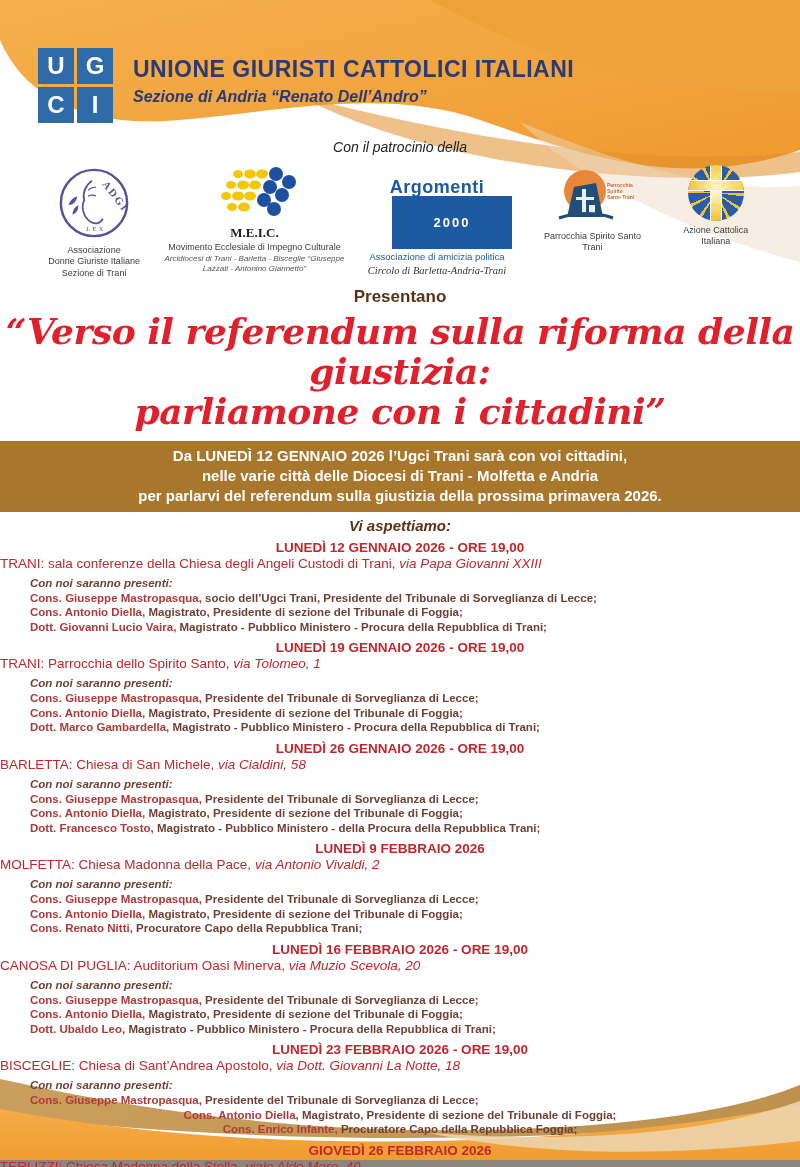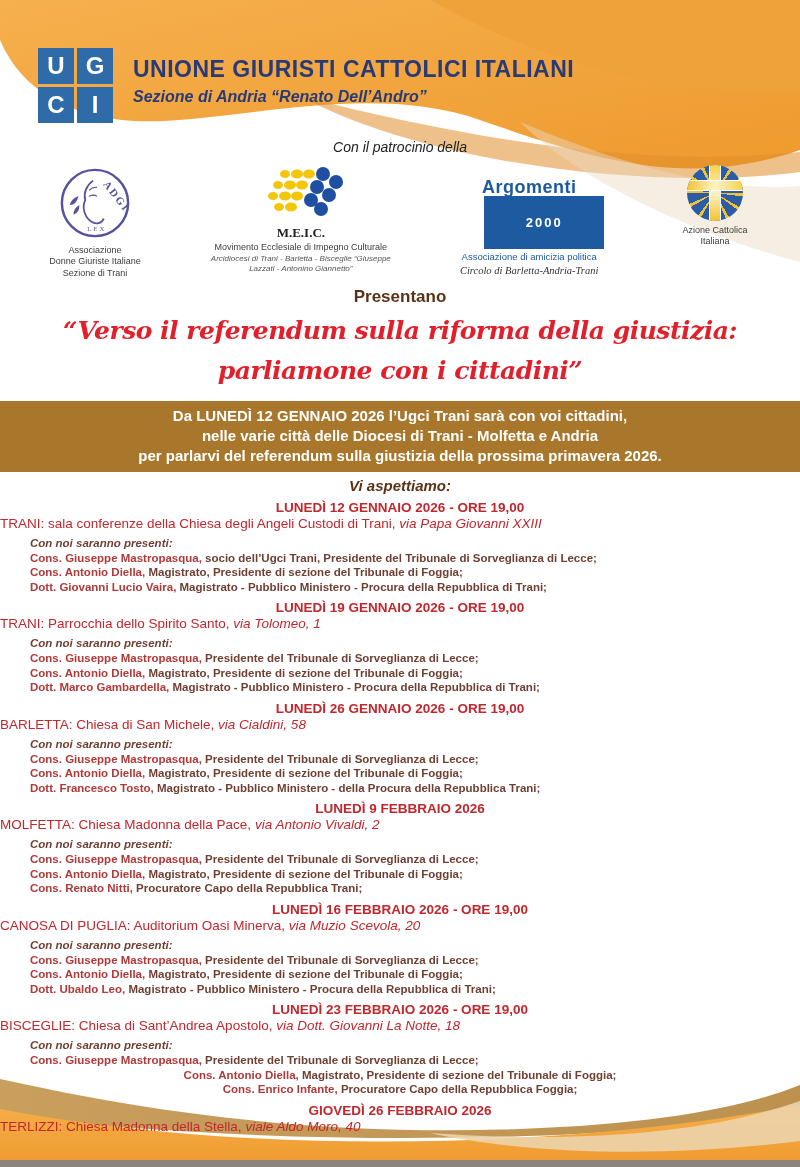--- a/index.html
+++ b/index.html
@@ -36,21 +36,21 @@
   .ac-circle{width:56px;height:56px;border-radius:50%;position:relative;
     background:repeating-conic-gradient(#f2c230 0deg 7deg,#2a5ca8 7deg 30deg);overflow:hidden;}
   .ac-circle::before{content:"";position:absolute;left:23px;top:0;width:10px;height:56px;
     background:linear-gradient(#f7d14a,#fdf3c8,#f2c230);box-shadow:0 0 0 1px #fff;}
   .ac-circle::after{content:"";position:absolute;top:16px;left:0;width:56px;height:9px;
     background:linear-gradient(90deg,#f2c230,#fdf3c8,#f7d14a);box-shadow:0 0 0 1px #fff;}
 
   
   .presentano{text-align:center;color:#5a3317;font-weight:bold;font-size:17px;margin-top:8px;}
   .main-title{font-family:"DejaVu Serif",serif;font-style:italic;font-weight:bold;color:#e1202b;
-    text-align:center;font-size:25px;line-height:40px;margin-top:4px;letter-spacing:-.5px;}
+    text-align:center;font-size:36px;line-height:40px;margin-top:4px;letter-spacing:-.5px;}
 
   
   .banner{background:#a8772c;color:#fff;font-weight:bold;font-size:15px;line-height:20px;
     text-align:center;margin-top:10px;padding:5px 0 6px 0;}
 
   .vi-aspettiamo{text-align:center;color:#5a3317;font-weight:bold;font-style:italic;font-size:15px;margin-top:5px;}
 
   
   .event{margin-top:4px;}
   .ev-date{text-align:center;color:#c1272d;font-weight:bold;font-size:13.5px;line-height:16px;margin-top:6px;}
@@ -167,20 +167,37 @@
       <div class="logo-item argomenti">
         <div class="arg-word">Argomenti</div>
         <div class="arg-bar">2000</div>
         <div class="arg-sub">
           <span class="l">Associazione</span>
           <span class="l">di amicizia politica</span>
         </div>
         <div class="arg-circ">Circolo di Barletta-Andria-Trani</div>
       </div>
 
+      <div class="logo-item parrocchia">
+        <svg width="86" height="62" viewBox="0 0 86 62">
+          <circle cx="36" cy="26" r="21" fill="#e8873b"></circle>
+          <path d="M18,52 L25,22 L47,18 L54,52 Z" fill="#1f4e79"></path>
+          <rect x="33" y="24" width="4" height="24" fill="#e8f1f8"></rect>
+          <rect x="27" y="32" width="18" height="3" fill="#e8f1f8"></rect>
+          <rect x="40" y="40" width="6" height="8" fill="#e8f1f8"></rect>
+          <path d="M10,53 C28,47 48,47 64,53" stroke="#1f4e79" stroke-width="3" fill="none"></path>
+          <text x="58" y="22" font-size="5" fill="#d2622a" font-weight="bold">Parrocchia</text>
+          <text x="58" y="28" font-size="5" fill="#d2622a" font-weight="bold">Spirito</text>
+          <text x="58" y="34" font-size="5" fill="#d2622a" font-weight="bold">Santo Trani</text>
+        </svg>
+        <div class="cap">
+          <span class="l">Parrocchia Spirito Santo</span>
+          <span class="l">Trani</span>
+        </div>
+      </div>
 
       <div class="logo-item azione">
         <div class="ac-circle"></div>
         <div class="cap">
           <span class="l">Azione Cattolica</span>
           <span class="l">Italiana</span>
         </div>
       </div>
 
     </div>

